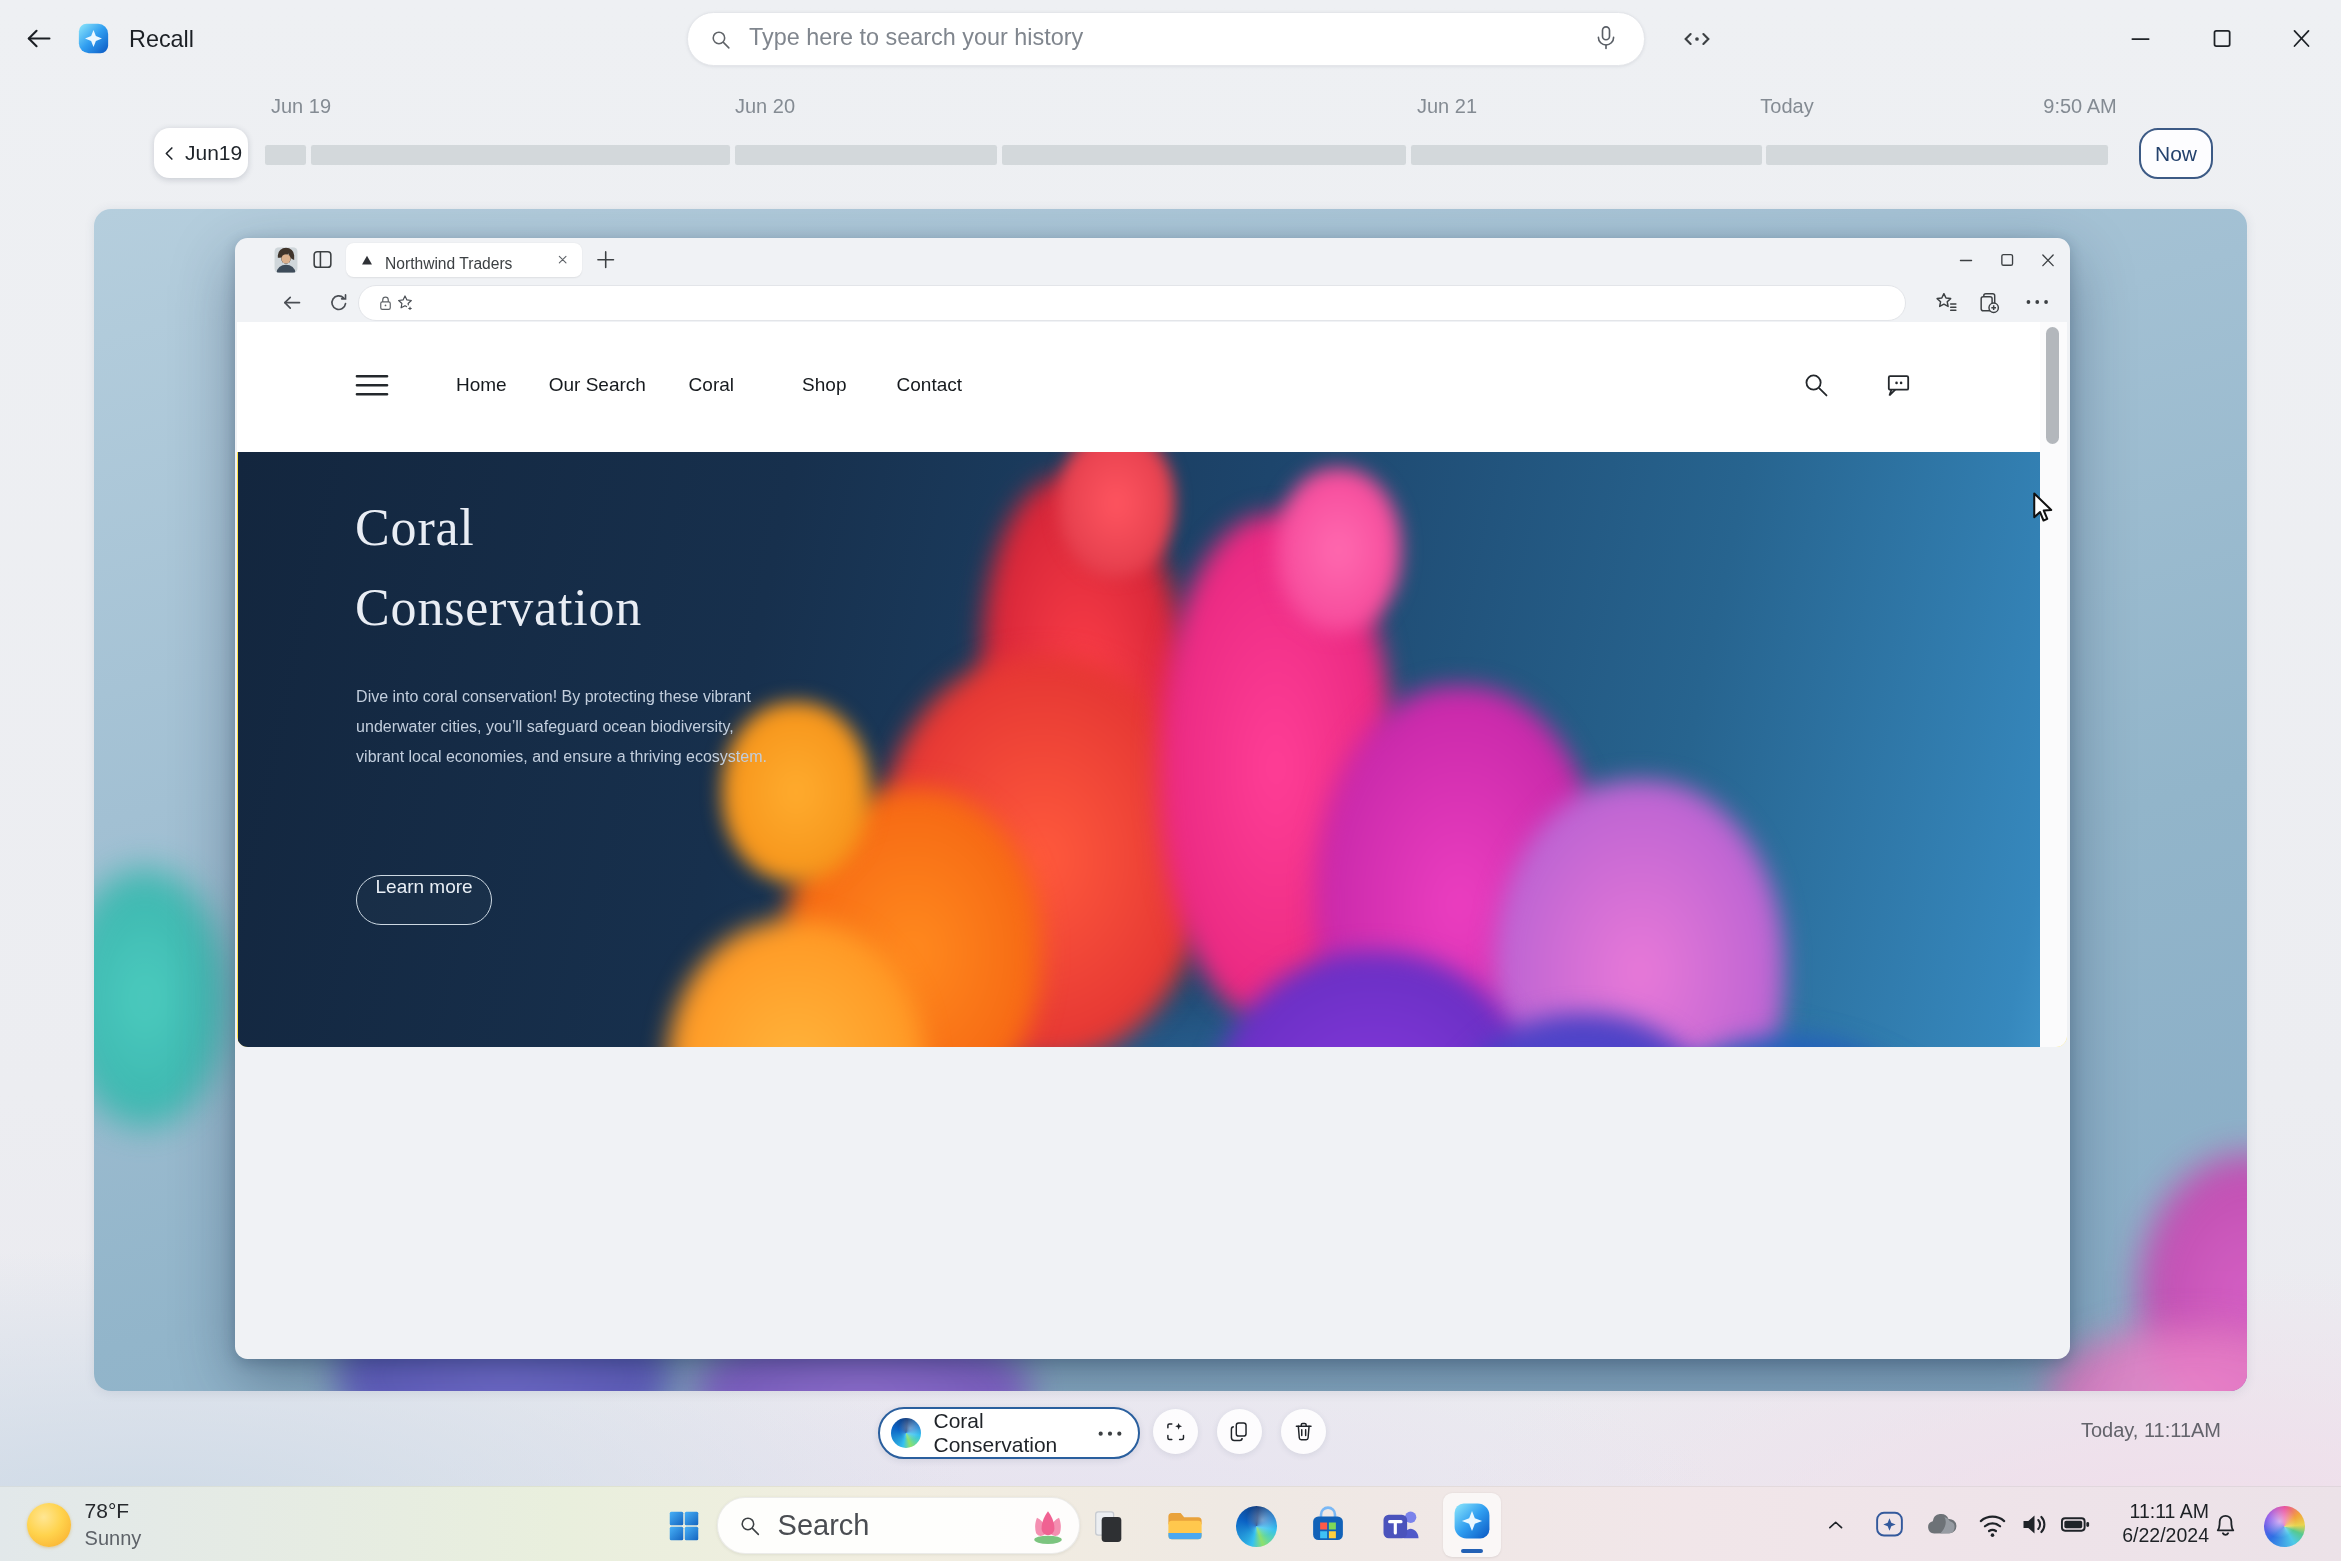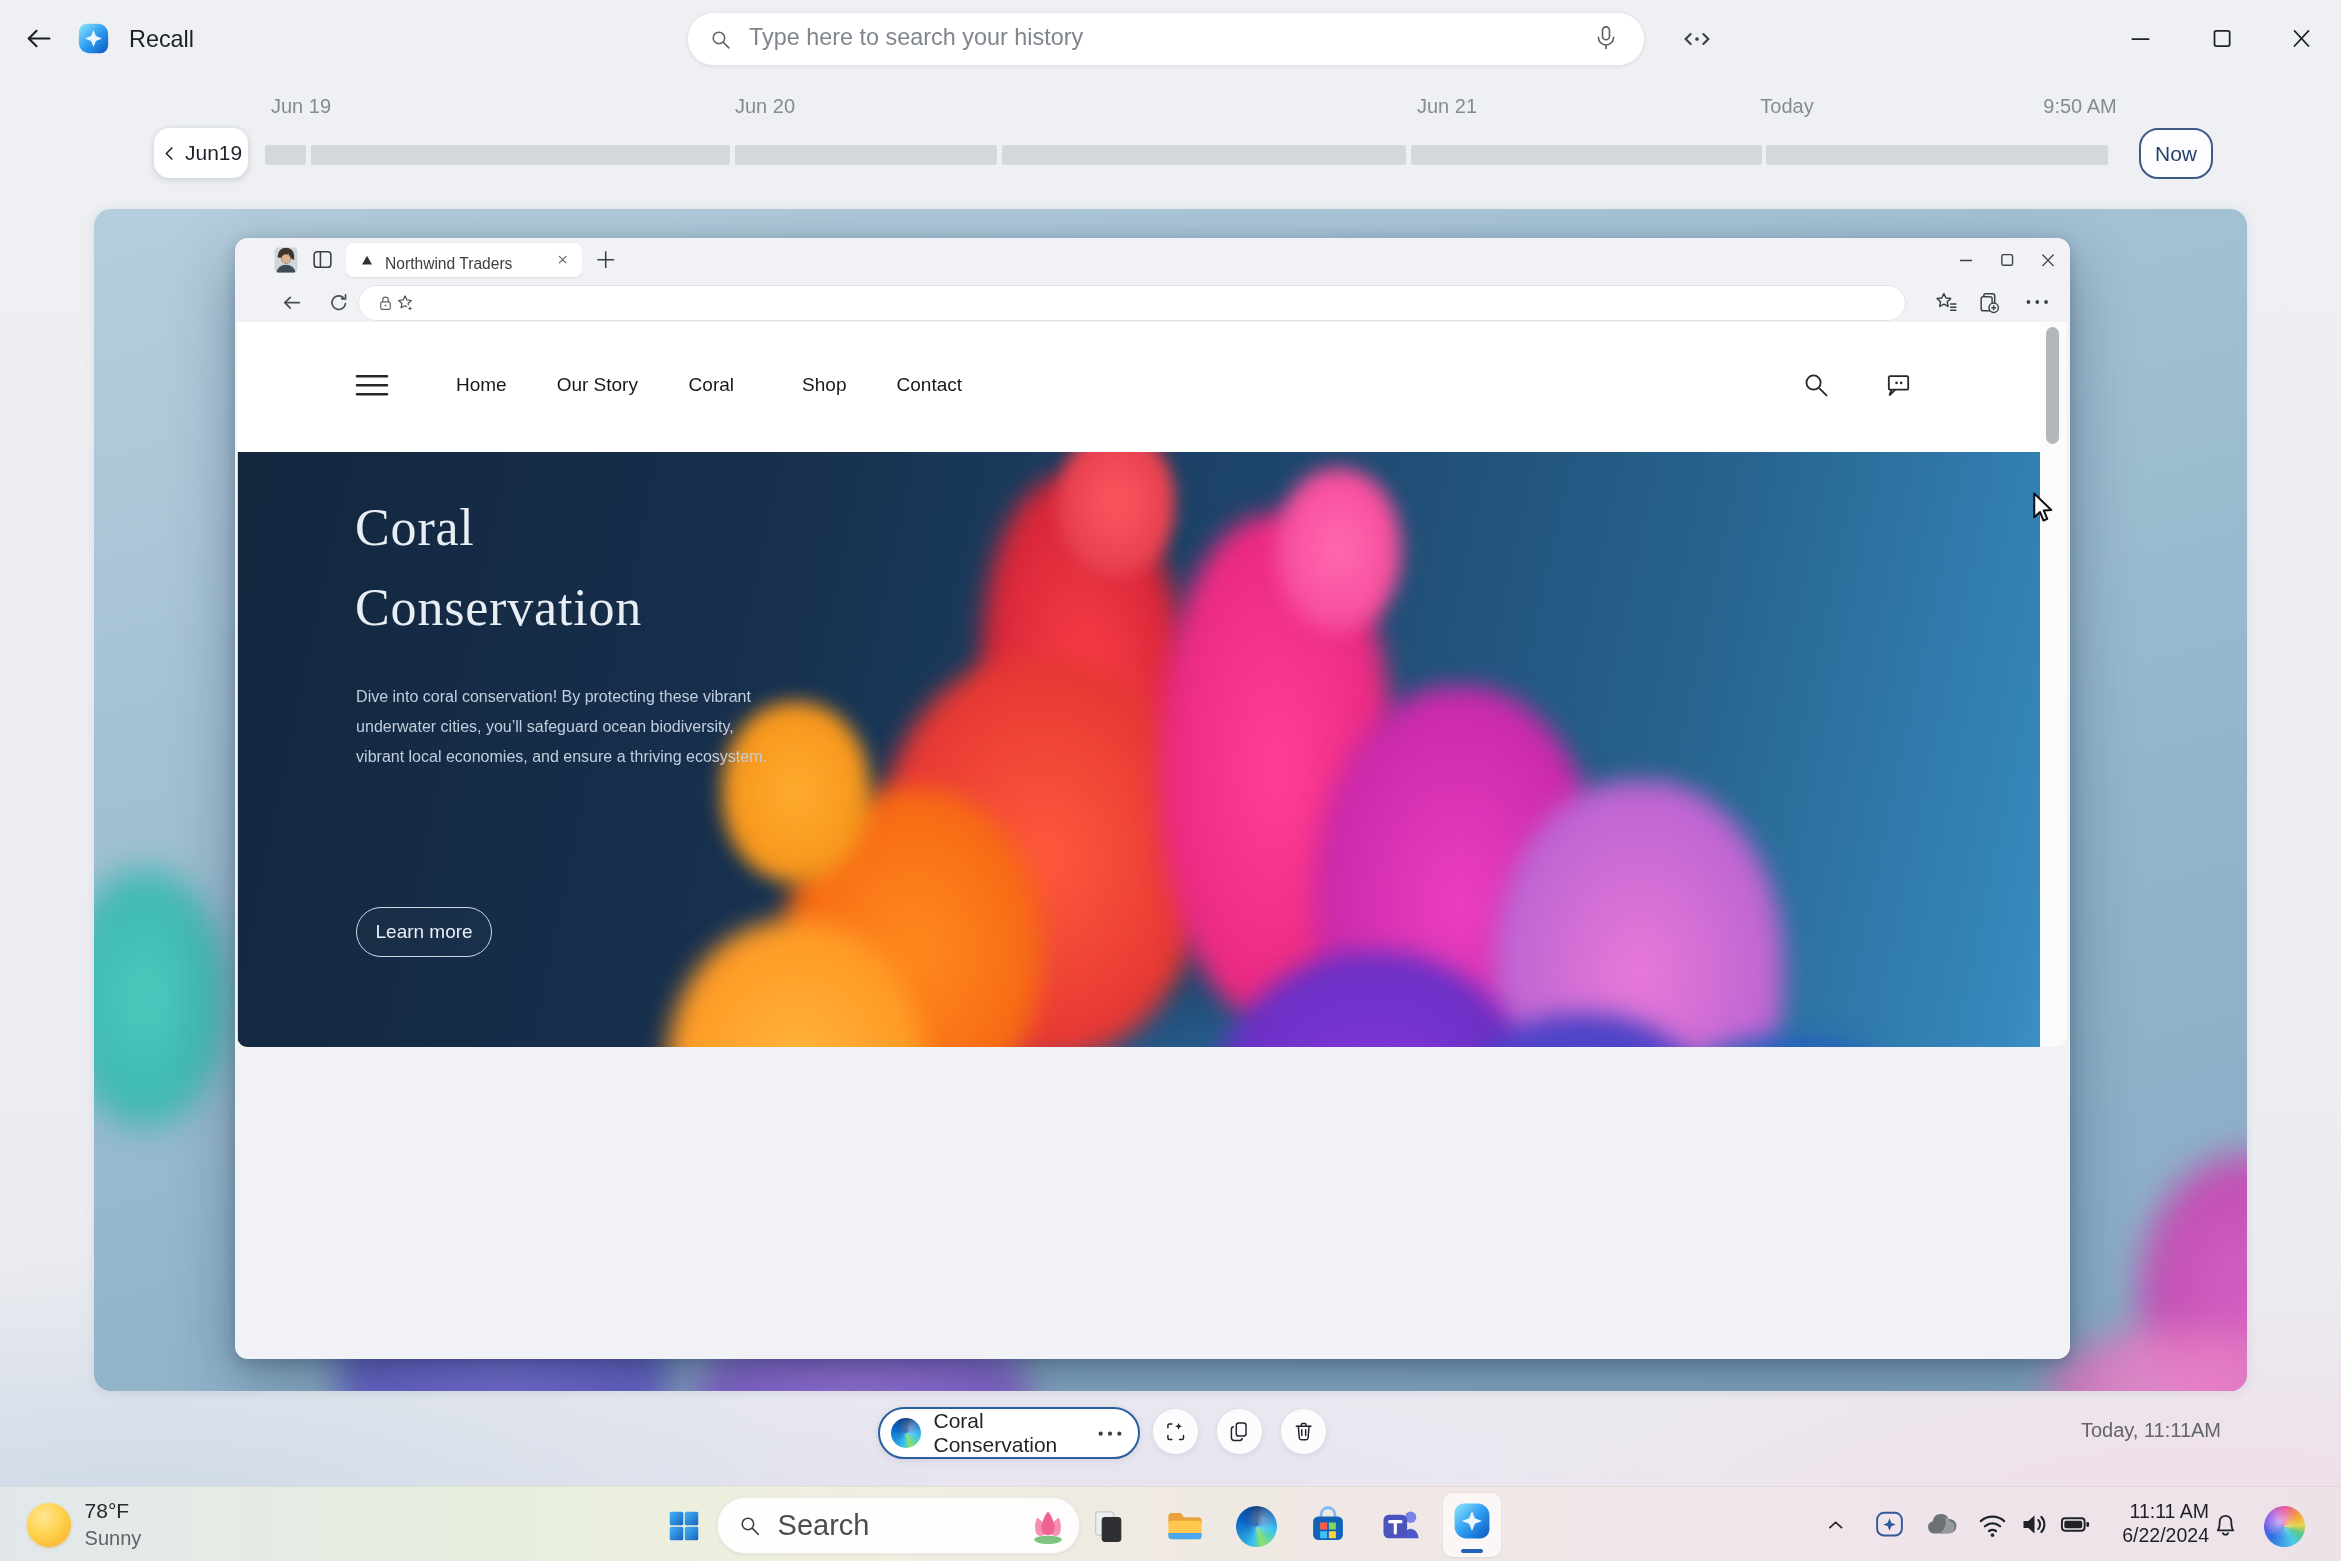--- a/index.html
+++ b/index.html
@@ -34,21 +34,21 @@
   .urlpill{background:#fff;border:0.8px solid #e3e5e9;border-radius:18px;display:flex;align-items:center;}
   .urltext{font-size:15.6px;color:#202124;}
   
   #page{left:2.3px;top:84px;width:1830px;height:725px;background:#fde047;border-radius:0 0 11px 11px;overflow:hidden;}
   .navlink{font-size:19px;color:#161a1e;transform:translateX(-50%);white-space:nowrap;}
   #hero{left:0.8px;top:130px;width:1802px;height:890px;overflow:hidden;
     background:linear-gradient(102deg,#13263e 0%,#17304d 28%,#1d456c 52%,#27648f 76%,#3688bd 95%,#47a0d4 100%);}
   .blob{position:absolute;border-radius:48%;filter:blur(12.5px);}
   .hero-title{font-family:"Liberation Serif","DejaVu Serif",serif;font-size:52px;line-height:80px;color:#e9edf4;letter-spacing:0.8px;}
   .hero-body{font-size:16px;line-height:30px;color:#c2cedd;}
-  .cta{border:1.6px solid #ccd8e2;border-radius:25px;color:#e9eff6;font-size:19px;display:flex;align-items:center;justify-content:center;background:rgba(255,255,255,0.02);margin-top:32px;}
+  .cta{border:1.6px solid #ccd8e2;border-radius:25px;color:#e9eff6;font-size:19px;display:flex;align-items:flex-start;justify-content:center;background:rgba(255,255,255,0.02);}
   
   .snappill{background:#fff;border:2.3px solid #2a5f9e;border-radius:26.5px;display:flex;align-items:center;box-shadow:0 1.6px 7.8px rgba(40,60,90,.12);}
   .roundbtn{width:45px;height:45px;border-radius:50%;background:rgba(255,255,255,.88);box-shadow:0 1.6px 6.2px rgba(40,60,90,.10);display:flex;align-items:center;justify-content:center;}
   
   #taskbar{left:0;top:1486px;width:2342px;height:76px;
     background:linear-gradient(90deg,#e2e8ea 0%,#e9efdd 24%,#f2eee0 38%,#efe9e3 52%,#f1e6e9 72%,#eee3e9 88%,#ece2e8 100%);
     border-top:0.8px solid rgba(0,0,0,.05);}
   .tk-ic{display:flex;align-items:center;justify-content:center;}
   .tk-search{background:rgba(255,255,255,.9);border:0.8px solid rgba(120,120,110,.14);border-radius:28px;box-shadow:0 0.8px 3.1px rgba(80,90,70,.12);display:flex;align-items:center;}
   .tk-clock{font-size:19.5px;color:#1d2125;text-align:right;line-height:24px;}
@@ -250,21 +250,21 @@
           </svg>
       </div>
 
       <div class="abs" id="page">
 
         <div class="abs" style="left:0;top:0;width:1830px;height:130px;background:#fff;">
           <svg class="abs ico" style="left:117px;top:50px;" viewBox="0 0 48 34" width="36" height="26.5" stroke="#24282c" stroke-width="3.6" stroke-linecap="round">
               <path d="M4 5 h40 M4 17 h40 M4 29 h40"></path>
             </svg>
           <span class="abs navlink" style="left:244px;top:52px;">Home</span>
-          <span class="abs navlink" style="left:360px;top:52px;">Our Story</span>
+          <span class="abs navlink" style="left:360px;top:52px;">Our Search</span>
           <span class="abs navlink" style="left:474px;top:52px;">Coral</span>
           <span class="abs navlink" style="left:587px;top:52px;">Shop</span>
           <span class="abs navlink" style="left:692px;top:52px;">Contact</span>
           <svg class="abs ico" style="left:1563px;top:47px;" viewBox="0 0 48 48" width="31" height="31" fill="none" stroke="#24282c" stroke-width="2.8">
               <circle cx="21" cy="21" r="11"></circle>
               <path d="M30 30 L41 41" stroke-linecap="round"></path>
             </svg>
           <svg class="abs ico" style="left:1646px;top:47px;" viewBox="0 0 48 48" width="31" height="31" fill="none" stroke="#24282c" stroke-width="2.8">
               <rect x="9" y="11" width="30" height="21" rx="2"></rect>
               <path d="M13 32 l-3 9 9-9"></path>

